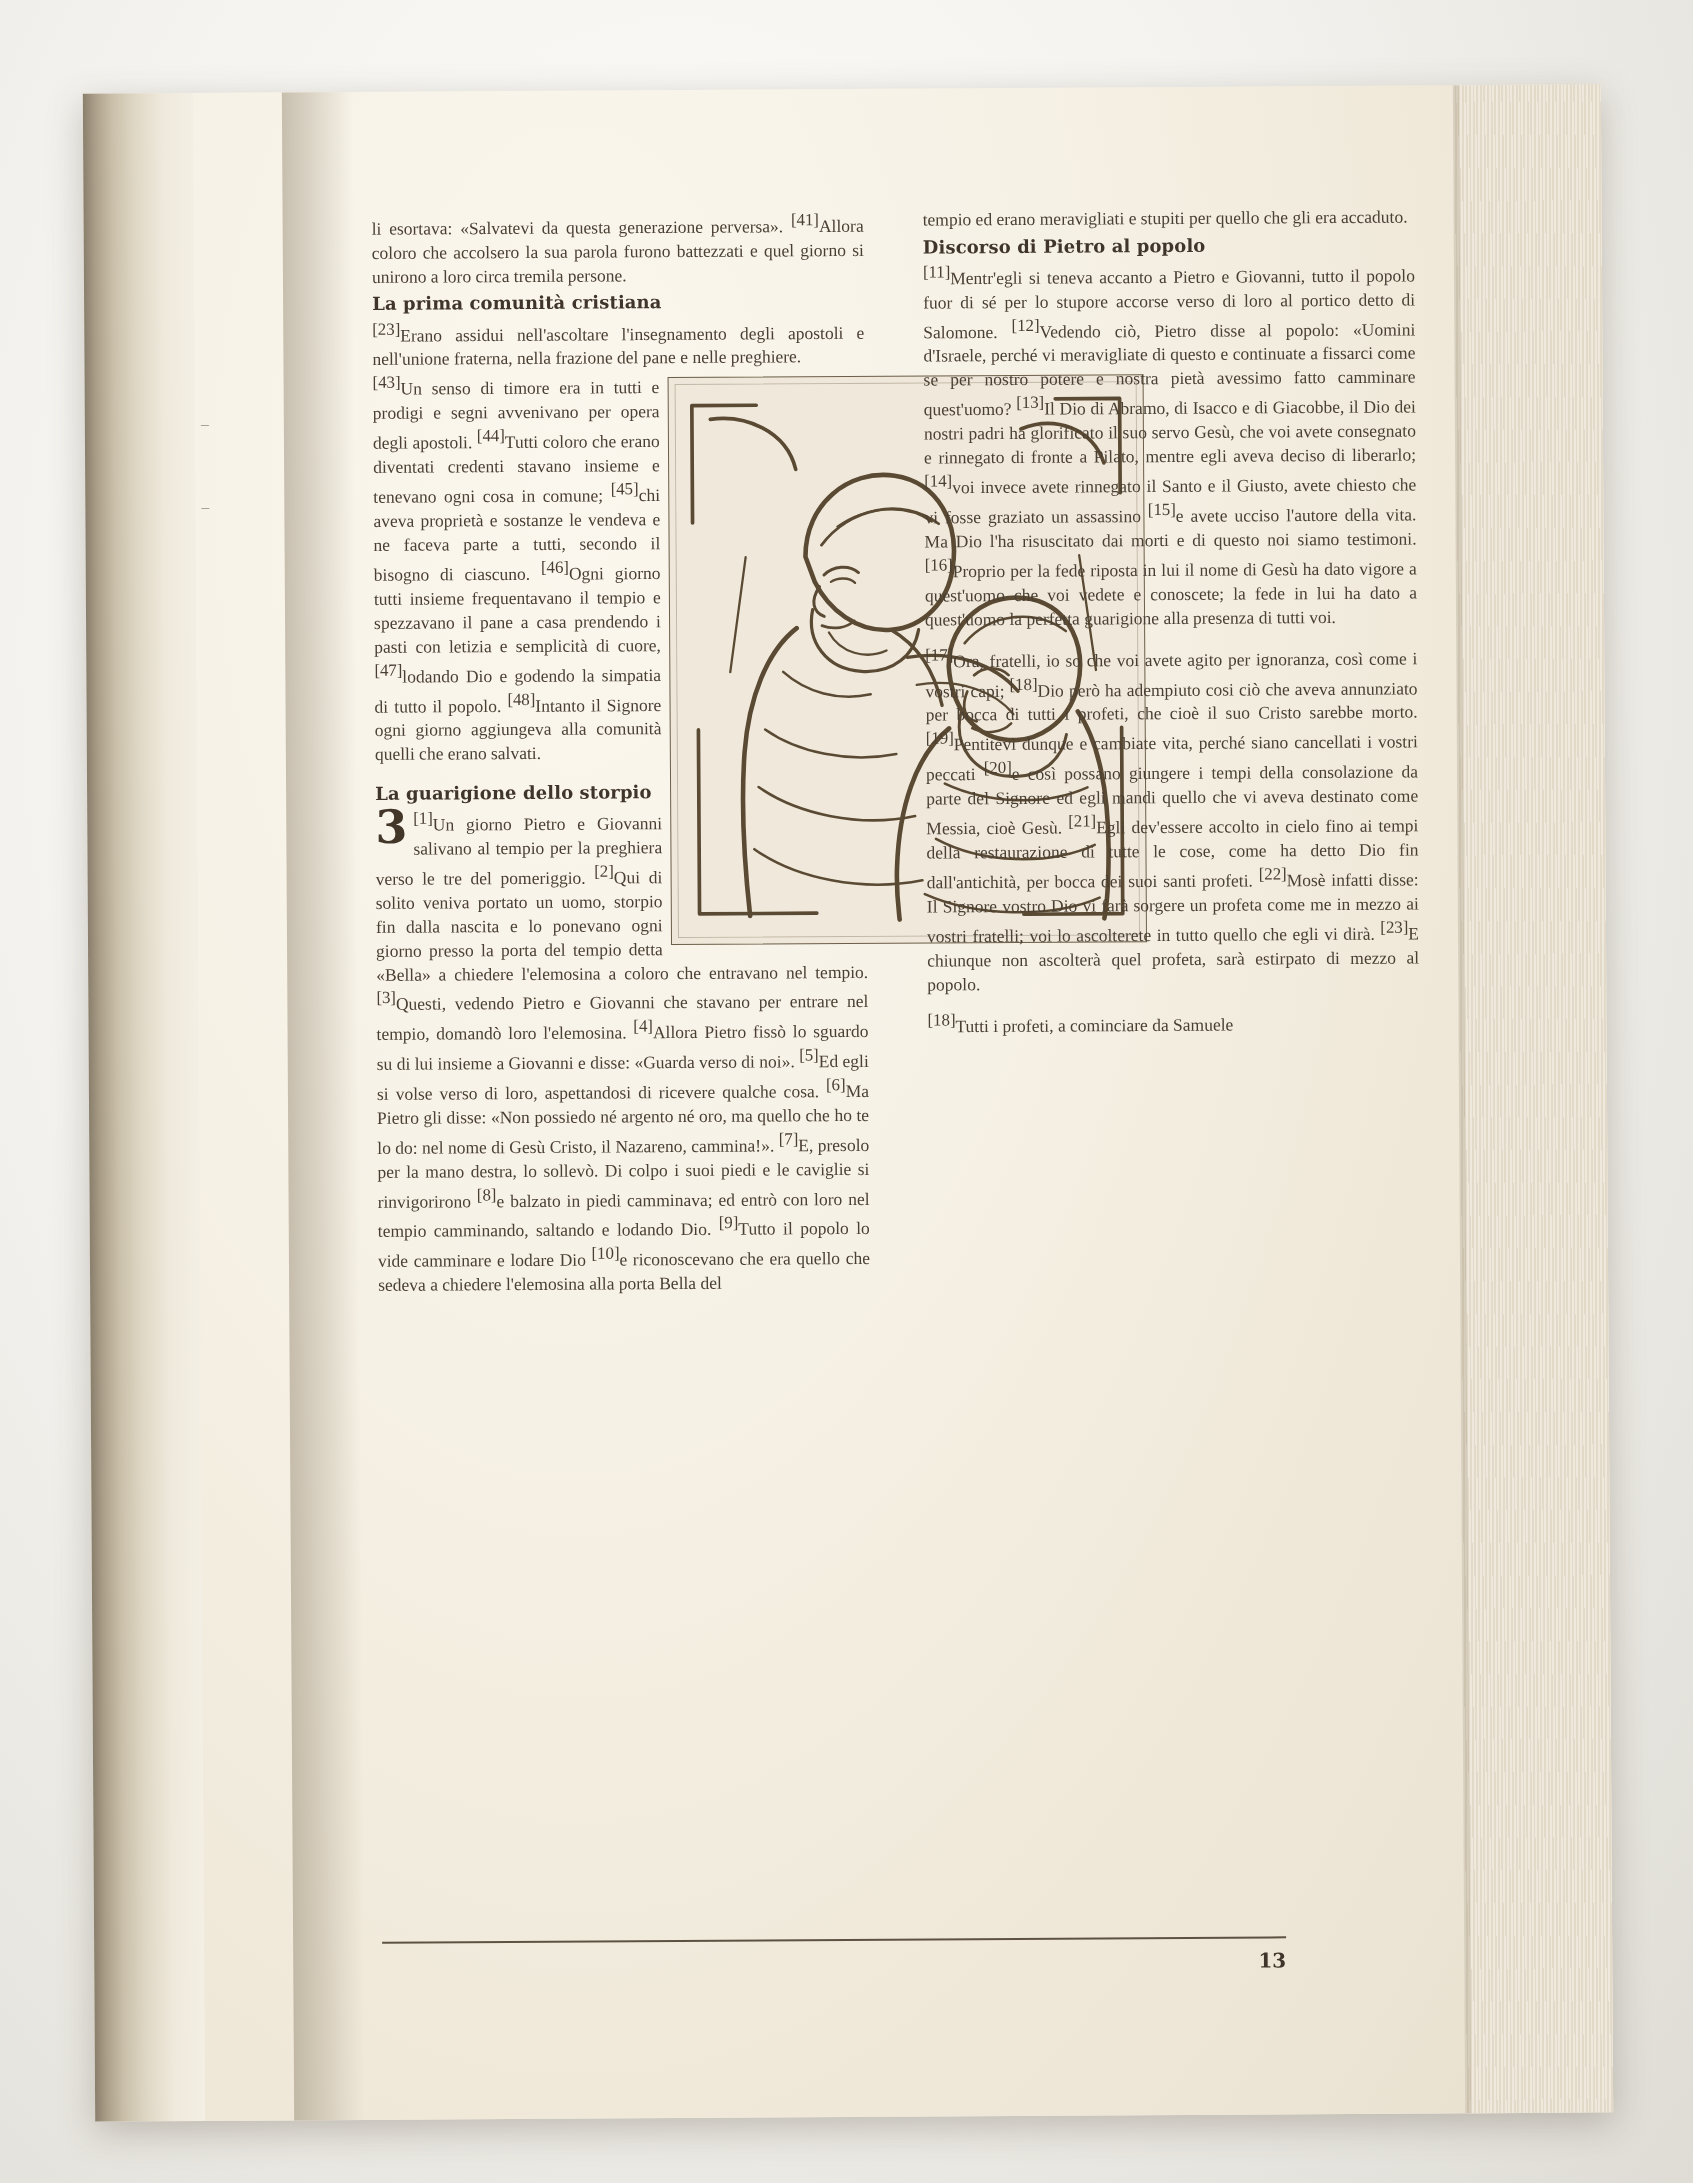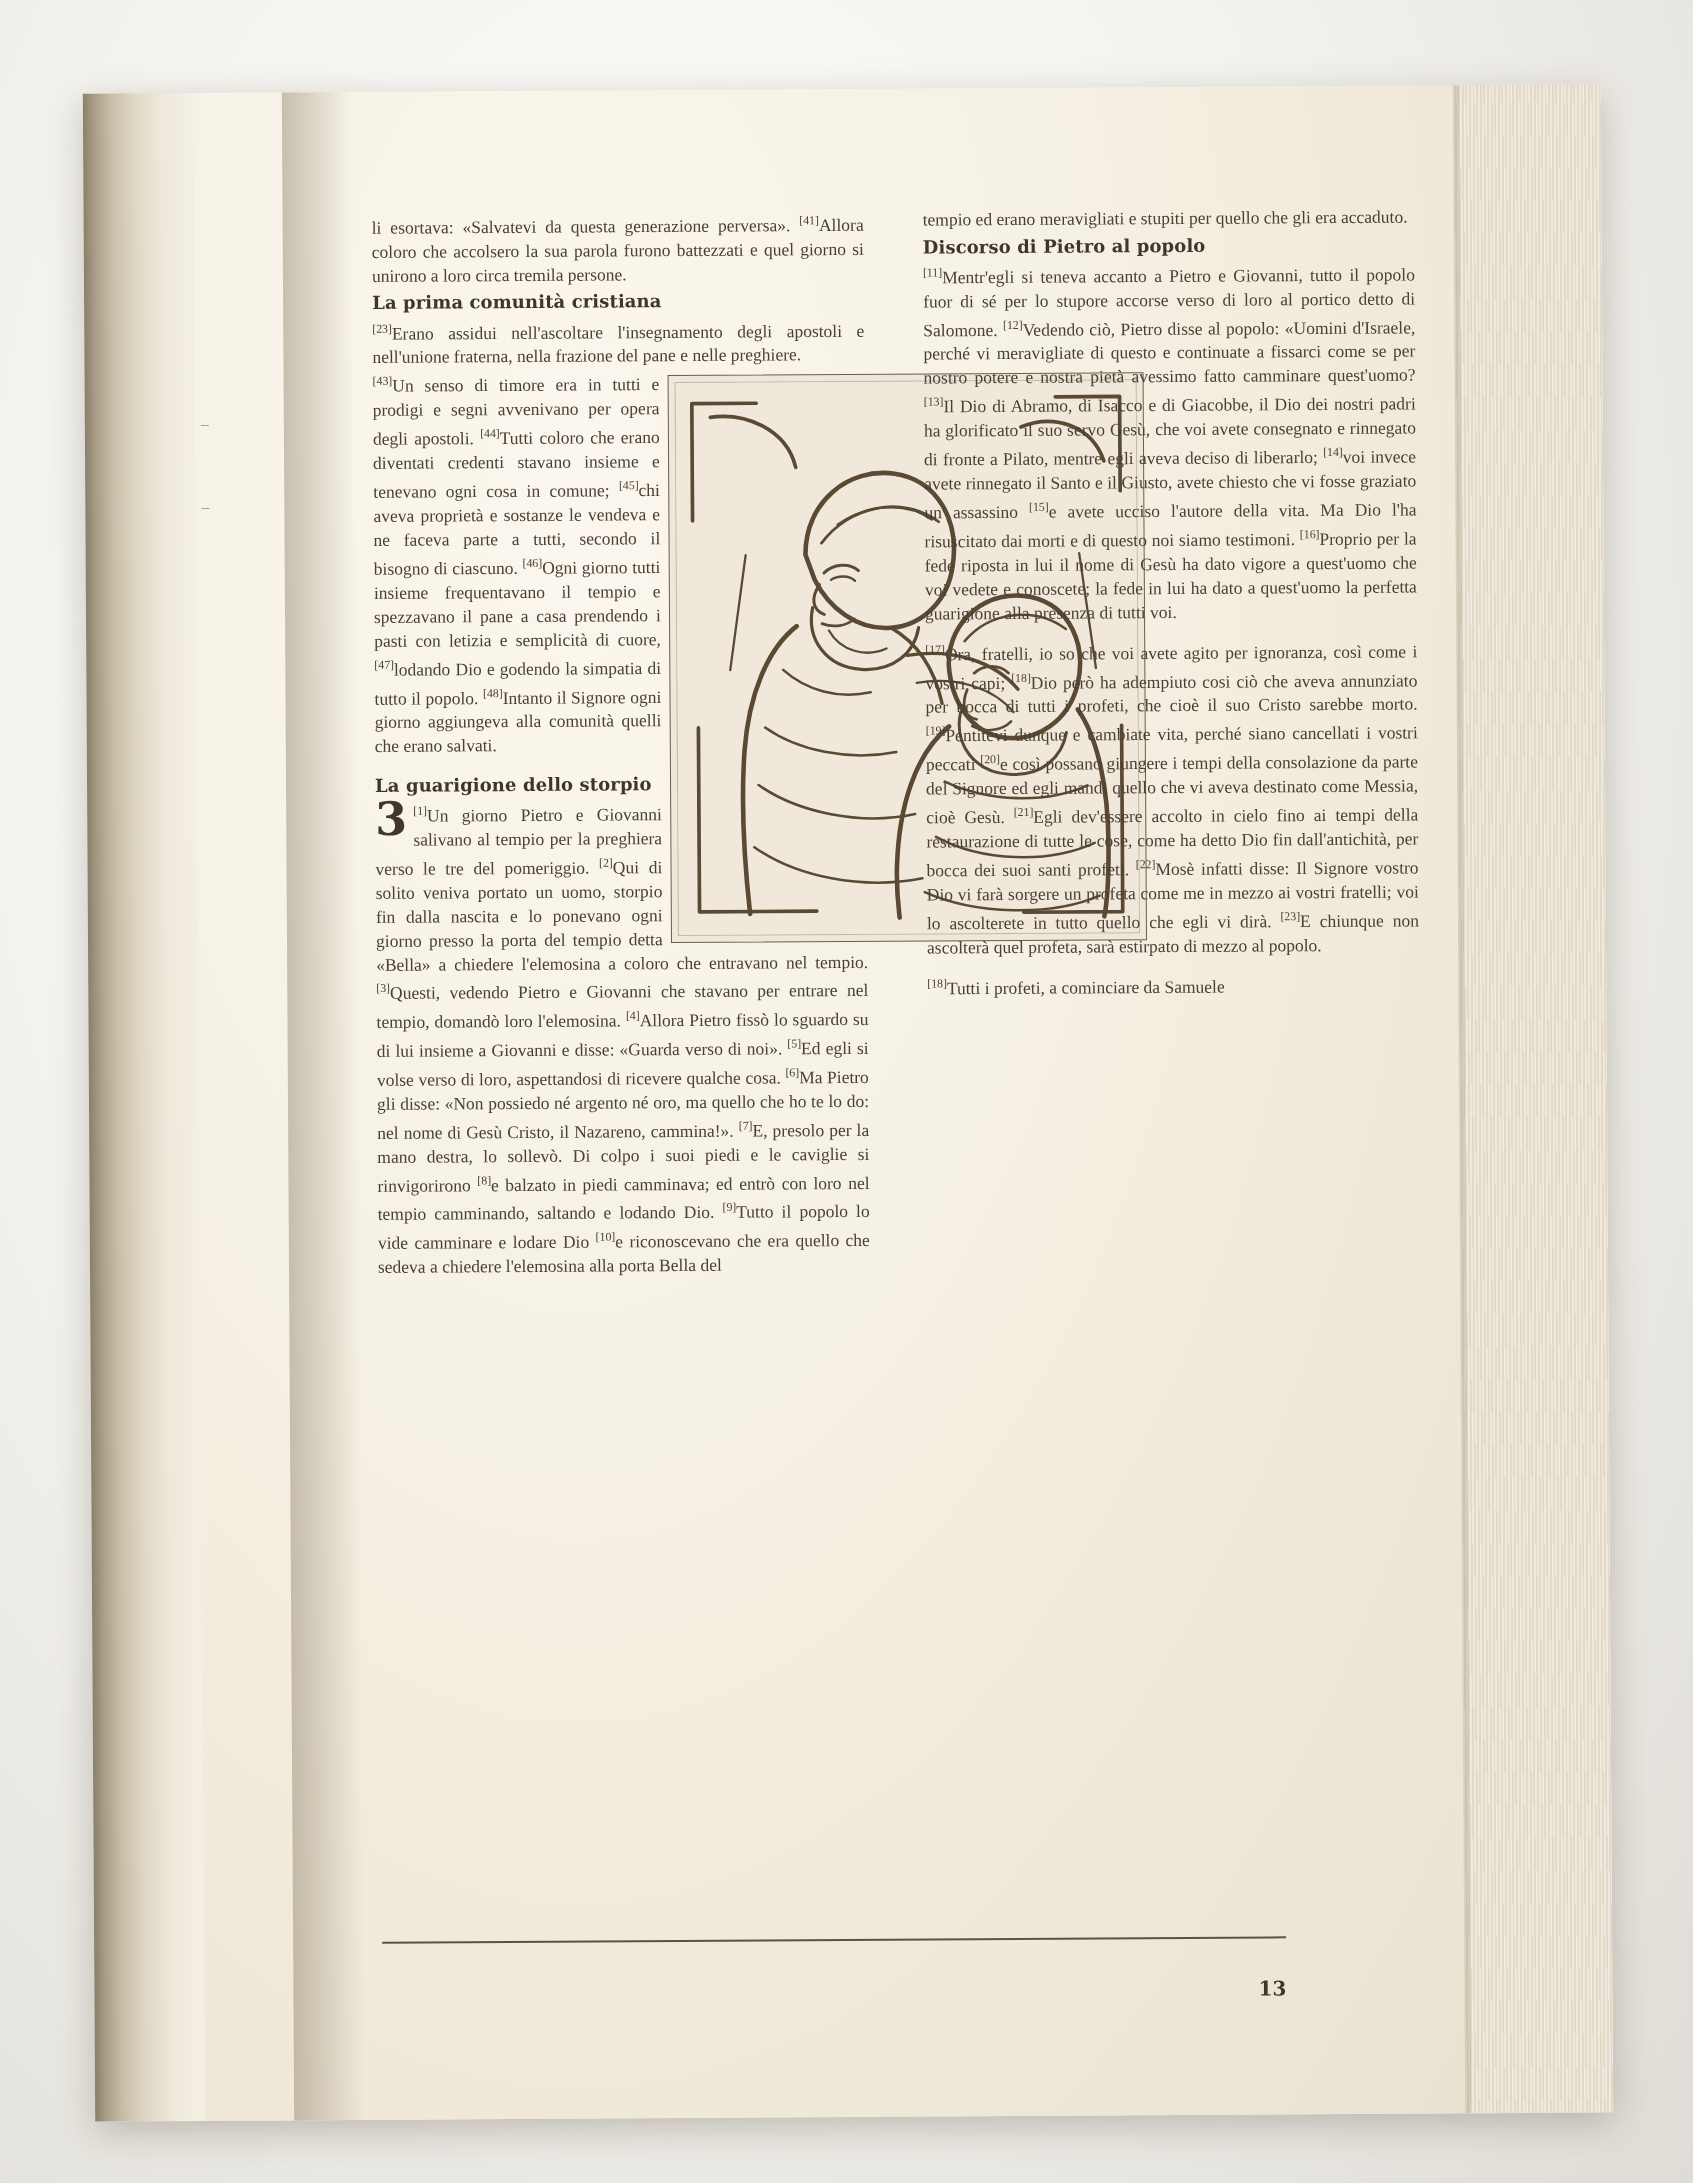--- a/index.html
+++ b/index.html
@@ -119,21 +119,21 @@
     -webkit-hyphens: auto;
     hyphens: auto;
   }
   .col.left  { left: 0; }
   .col.right { left: 551px; }
 
   p { margin: 0; text-indent: 0; }
   p + p { margin-top: 0; }
 
   .vs {
-    font-size: 12px;
+    font-size: 17px;
     vertical-align: super;
     letter-spacing: -0.1px;
   }
 
   h2.head {
     font-family: "DejaVu Serif", "Liberation Serif", serif;
     font-size: 18px;
     font-weight: bold;
     margin: 3.6px 0 1.2px 0;
     color: #40352a;
@@ -182,21 +182,20 @@
     background: #5d5142;
   }
   .folio {
     position: absolute;
     right: 178px;
     top: 1862px;
     font-family: "DejaVu Serif", "Liberation Serif", serif;
     font-weight: bold;
     font-size: 20px;
     color: #40352a;
-    margin-top: 28px;
   }
 </style>
 </head>
 <body>
 
 <div class="backdrop"></div>
 
 <div class="book">
 
   <div class="gutter"></div>

